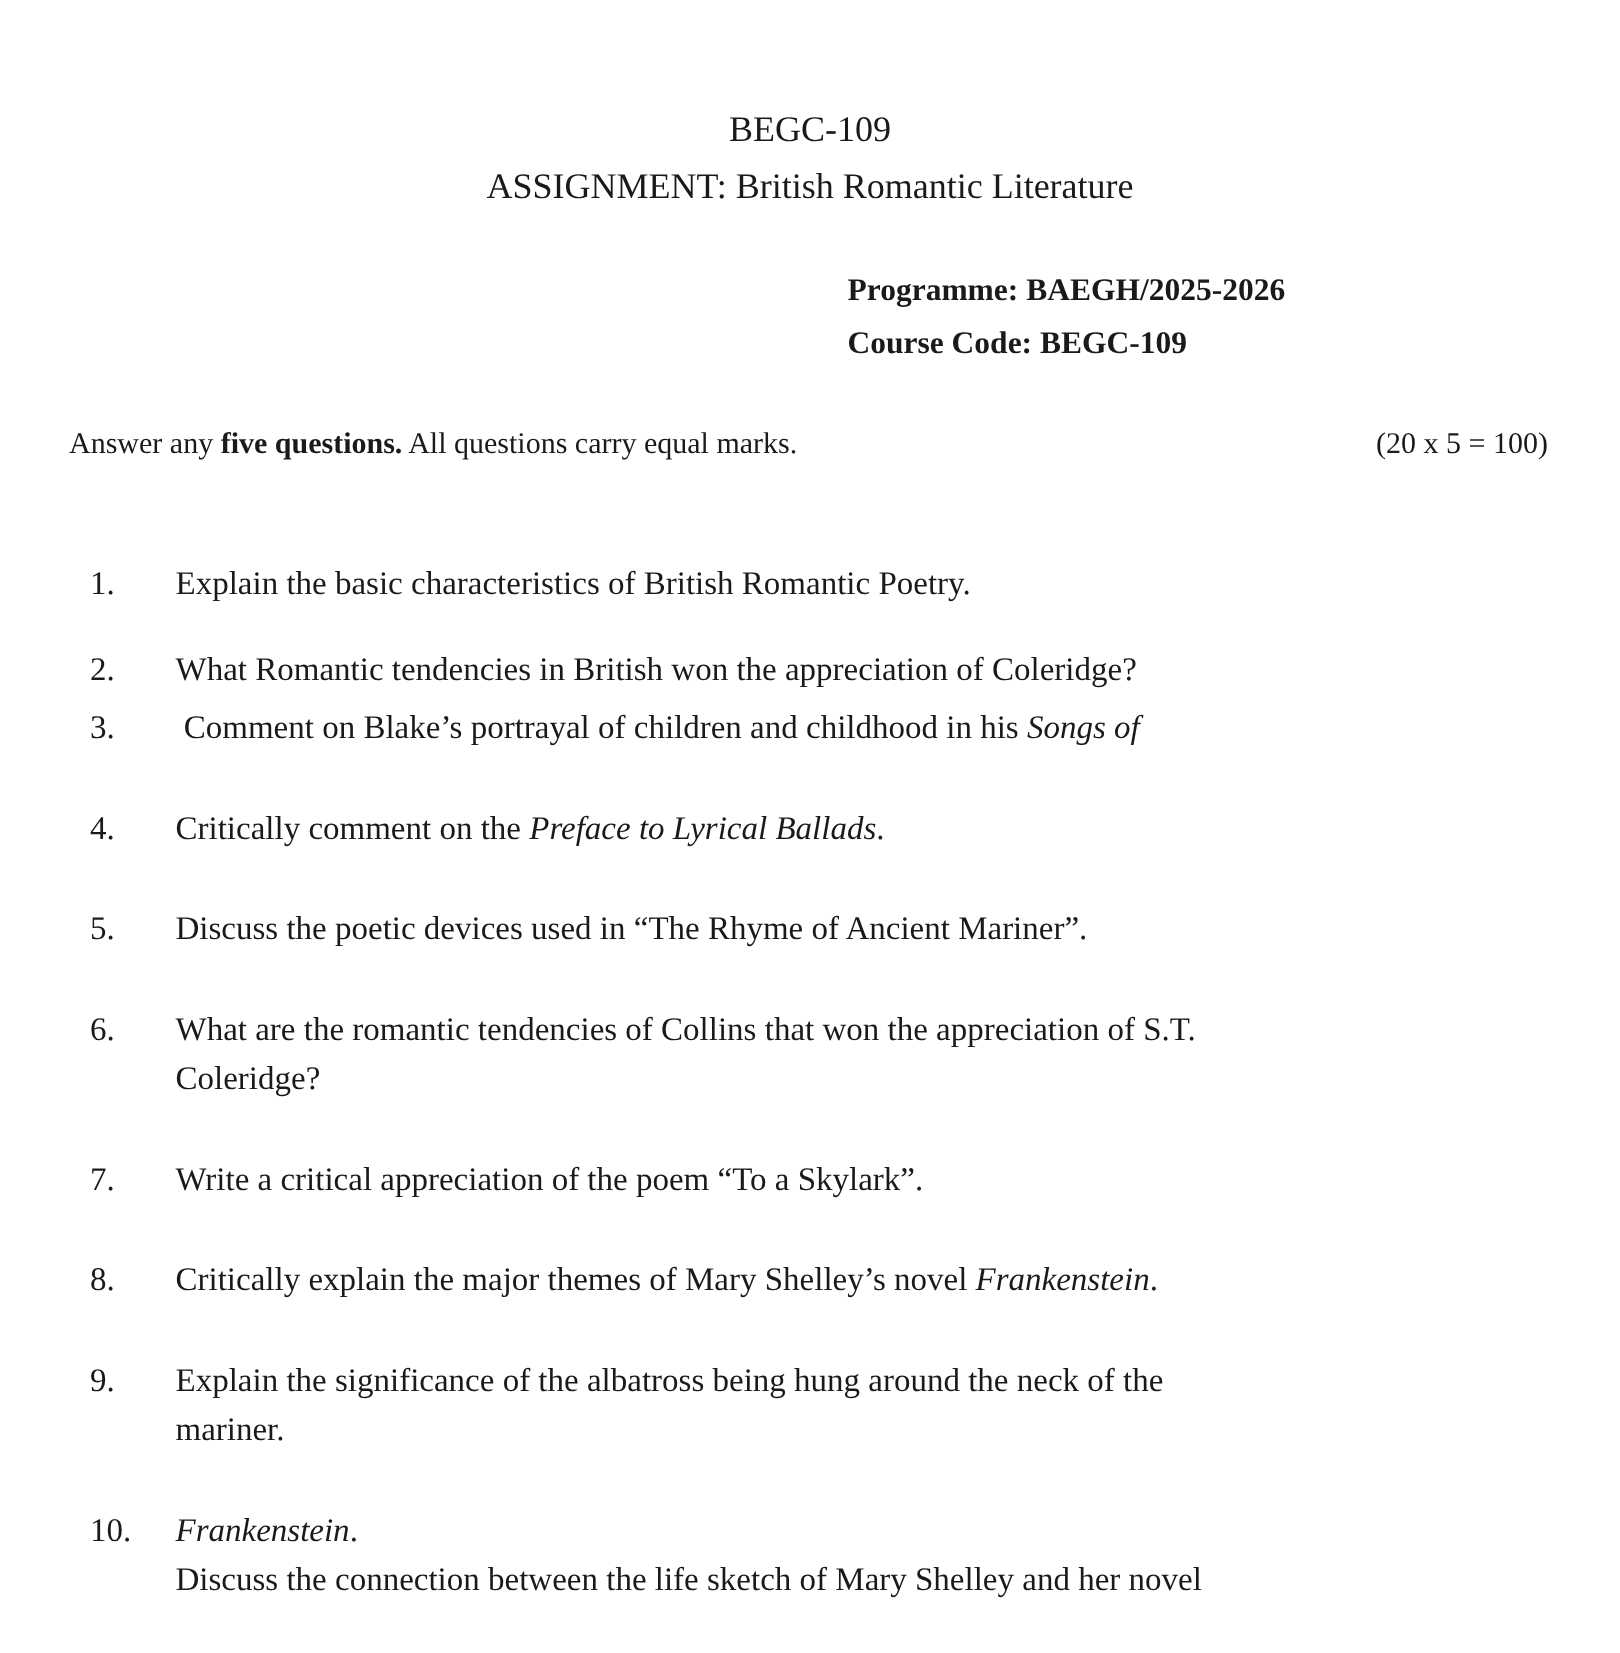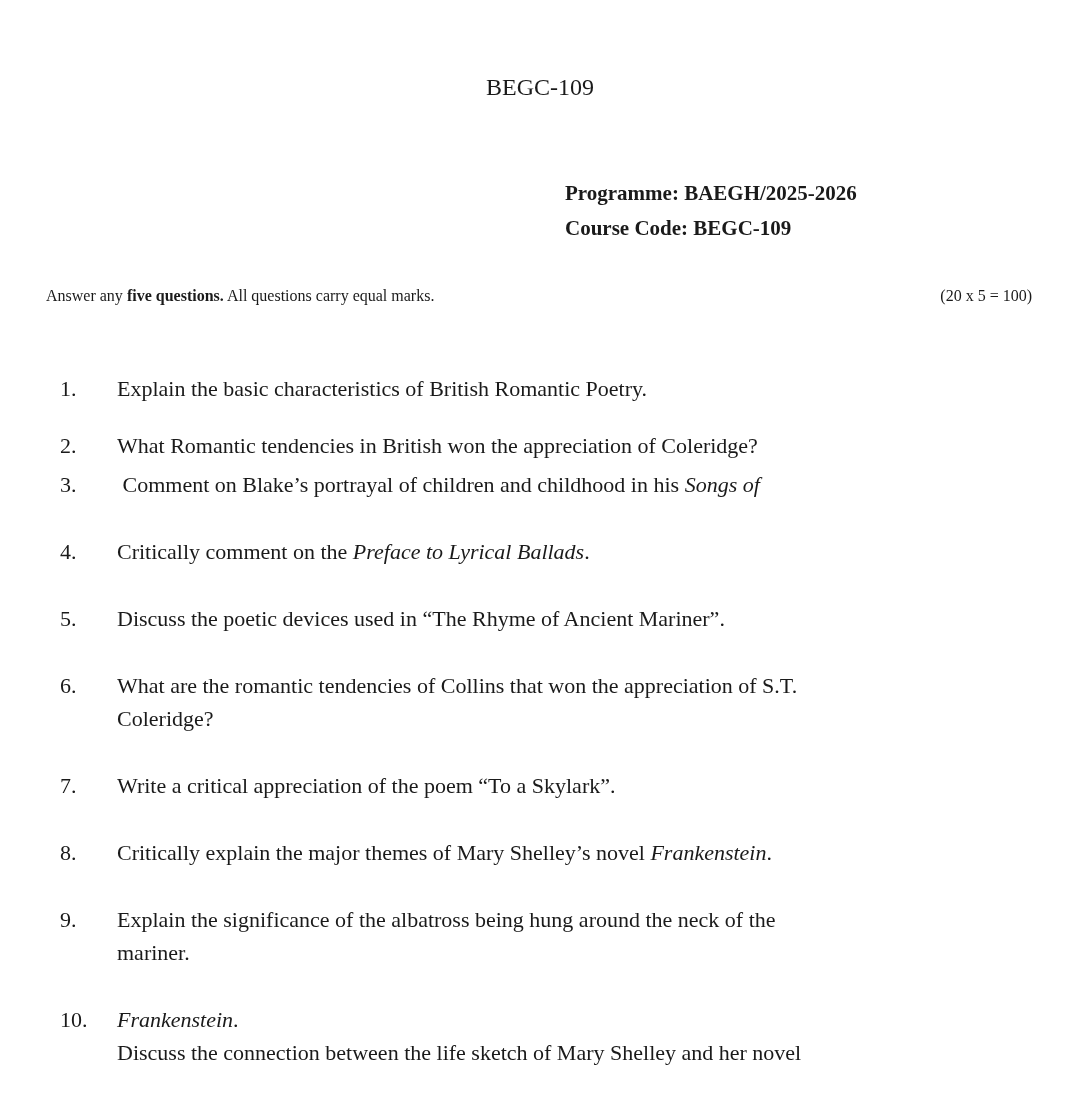--- a/index.html
+++ b/index.html
@@ -37,21 +37,21 @@
     line-height: 35px;
   }
   .instruction-row {
     position: absolute;
     top: 281px;
     left: 46px;
     right: 48px;
     display: flex;
     justify-content: space-between;
     align-items: baseline;
-    font-size: 16px;
+    font-size: 20px;
     line-height: 30px;
   }
   .questions {
     position: absolute;
     top: 372px;
     left: 60px;
     width: 970px;
     margin: 0;
     padding: 0;
     list-style: none;
@@ -75,20 +75,21 @@
   .b { font-weight: bold; }
   .i { font-style: italic; }
 </style>
 </head>
 <body>
 
 <div class="page">
 
   <div class="titles">
     <div>BEGC-109</div>
+    <div>ASSIGNMENT: British Romantic Literature</div>
   </div>
 
   <div class="meta">
     <div>Programme: BAEGH/2025-2026</div>
     <div>Course Code: BEGC-109</div>
   </div>
 
   <div class="instruction-row">
     <div><span>Answer any </span><span class="b">five questions.</span><span> All questions carry equal marks.</span></div>
     <div>(20 x 5 = 100)</div>

